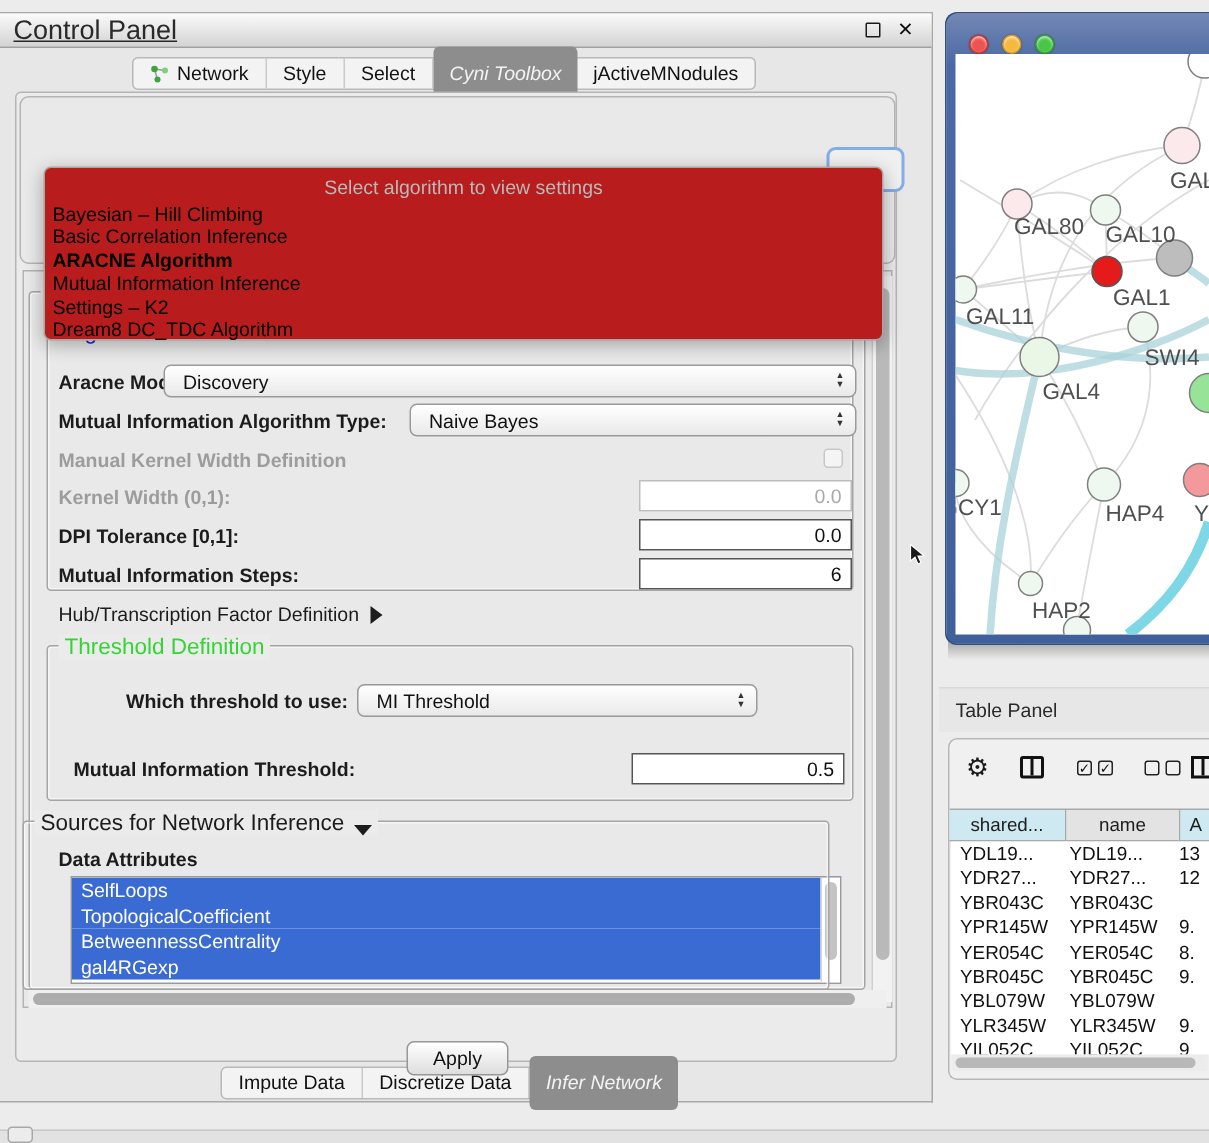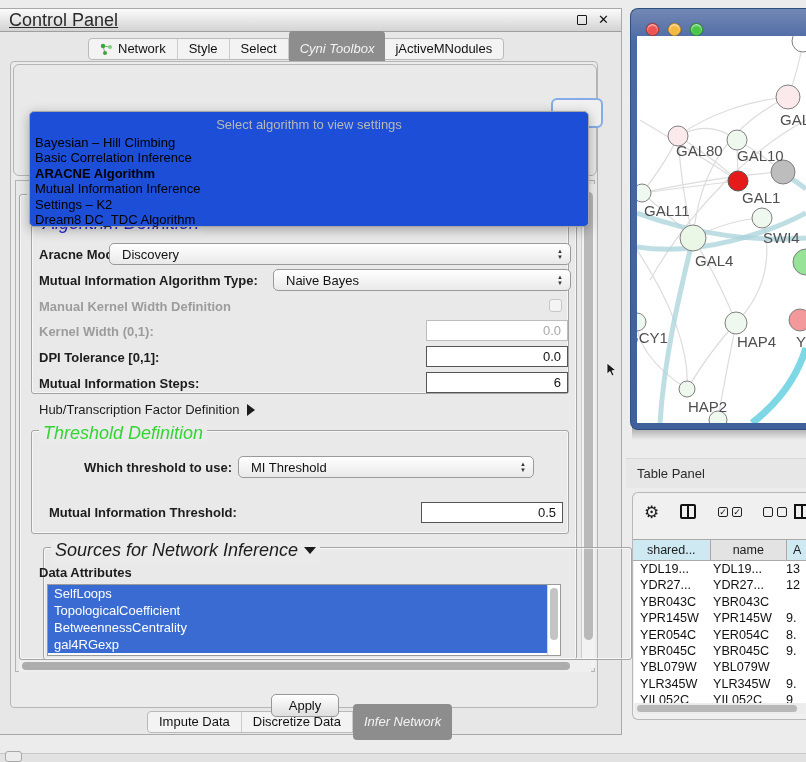--- a/index.html
+++ b/index.html
@@ -46,33 +46,33 @@
                     font-size:6px; line-height:6px; }
   .combo.disabled { color:#a5a5a5; background:#f2f2f2; border-color:#bdbdbd; }
   .field { height:21px; background:#fff; border:1px solid #555; font-size:13px; color:#111;
            text-align:right; padding:0 6px; line-height:19px; }
   .field.disabled { border-color:#bdbdbd; color:#a8a8a8; }
   .lbl { font-size:13px; font-weight:bold; color:#1c1c1c; white-space:nowrap; }
   .lbl.disabled { color:#9c9c9c;text-align:right; }
   .checkbox { width:13px; height:13px; border:1px solid #c7c7c7; border-radius:3px; background:#f4f4f4; }
 
   
-  .popup { left:18px; top:49px; width:560px; height:116px; background:#1d4ed8;
+  .popup { left:18px; top:49px; width:560px; height:116px; background:#b91c1c;
            border:1px solid #a6a6a6; border-radius:5px; box-shadow:0 3px 12px rgba(0,0,0,.3);
            z-index:10; padding-top:3px; }
   .popup-prompt { text-align:center; color:#b9b9b9; font-size:13px; height:20px; line-height:20px; }
   .popup-item { font-size:13px; height:15.4px; line-height:15.4px; padding-left:5px; color:#000;
                 white-space:nowrap; }
   .bold { font-weight:bold; }
 
   
   .group { position:absolute; border:1px solid #a5a5a5; border-radius:3px;
            box-shadow:inset 0 0 0 1px rgba(255,255,255,.6); }
   .legend { position:absolute; top:-8px; left:7px; background:#ebebeb; padding:0 4px;
-            font-size:18px; color:#1c1c1c; white-space:nowrap; display:flex; align-items:center; gap:6px;font-style:italic; }
+            font-size:15px; color:#1c1c1c; white-space:nowrap; display:flex; align-items:flex-end; gap:6px; }
   .legend.blue { color:#2424dd; }
   .legend.green { color:#35d435; }
 
   .settings-panel { left:4px; top:118px; width:580px; height:492px; background:#e9e9e9;
                     border:1px solid #b3b3b3; z-index:1; }
   .vscroll-track { left:570px; top:122px; width:14px; height:484px; background:#f2f2f2;
                    border-left:1px solid #cfcfcf; z-index:2; }
   .vscroll-thumb { position:absolute; left:2px; top:8px; width:9px; height:448px;
                    background:#b9b9b9; border-radius:5px; }
   .hscroll { left:8px; top:598px; width:572px; height:12px; background:#efefef; z-index:3; }
@@ -264,34 +264,34 @@
       <span class="tri-right"></span>
     </span>
 
     <div class="group" style="left:20px; top:368px; width:538px; height:104px; z-index:3;">
       <div class="legend green">
           <span>Threshold Definition</span>
         </div>
     </div>
 
     <span class="abs lbl" style="left:73px; top:398px; z-index:4;">Which threshold to use:</span>
-    <div class="abs combo" style="left:227px; top:394px; width:296px; z-index:4;">
+    <div class="abs combo" style="left:227px; top:394px; width:267px; z-index:4;">
       <span>MI Threshold</span>
       <span class="stepper">
           <span>▲</span>
           <span>▼</span>
         </span>
     </div>
 
     <span class="abs lbl" style="left:38px; top:443px; z-index:5;">Mutual Information Threshold:</span>
     <div class="abs field" style="left:410px; top:440px; width:142px; z-index:5;">
       <span>0.5</span>
     </div>
 
-    <div class="group" style="left:32px; top:485px; width:589px; height:113px; z-index:3;">
+    <div class="group" style="left:4px; top:485px; width:538px; height:113px; z-index:3;">
       <div class="legend">
         <span>Sources for Network Inference</span>
         <span class="tri-down"></span>
       </div>
     </div>
     <span class="abs lbl" style="left:28px; top:503px; z-index:4;">Data Attributes</span>
 
     <div class="listbox">
       <div>
 

